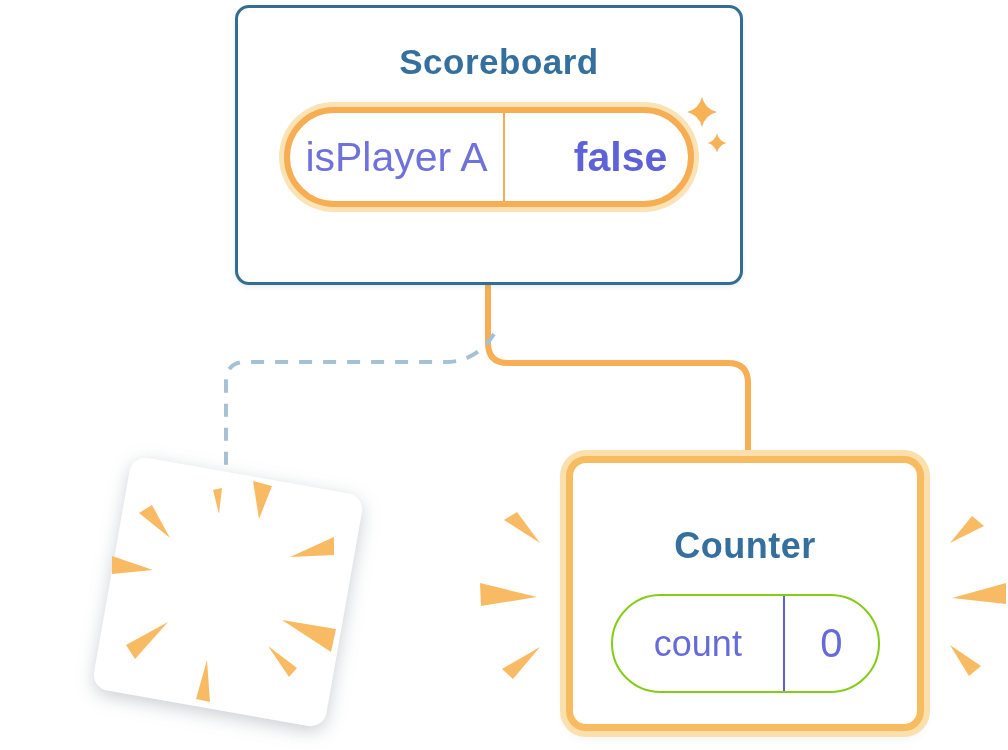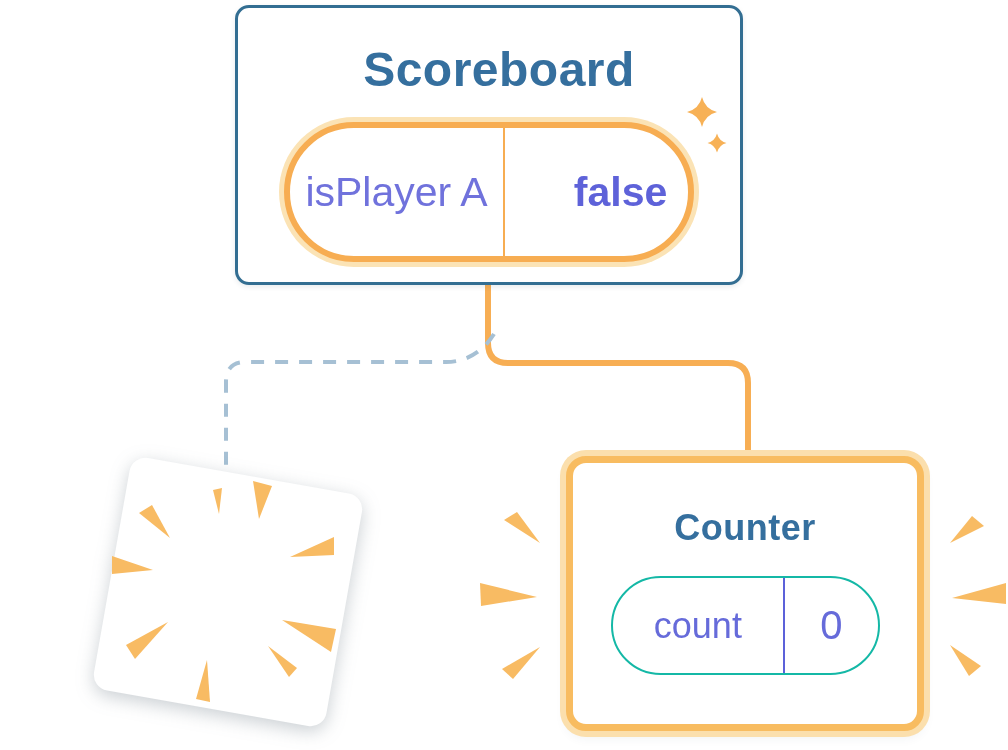--- a/index.html
+++ b/index.html
@@ -15,29 +15,29 @@
   #scoreboard-card {
     left:235px; top:5px; width:508px; height:280px;
     border:3px solid #336E92; border-radius:14px;
     box-shadow:0 2px 5px rgba(40,70,90,0.10);
     z-index:2;
   }
   .card-title {
     text-align:center; font-weight:bold; color:#356F9E;
     letter-spacing:0.5px;
   }
-  #scoreboard-card .card-title { font-size:48px; padding-top:34px;margin-left:20px; }
-  #counter-card .card-title { font-size:36px; padding-top:44px; }
+  #scoreboard-card .card-title { font-size:35px; padding-top:34px;margin-left:20px; }
+  #counter-card .card-title { font-size:36px; padding-top:62px; }
 
   .state-pill {
     background:#ffffff; display:flex; align-items:stretch;
     border-radius:999px; box-sizing:border-box; overflow:hidden;
   }
   #scoreboard-pill {
-    margin:25px auto 0; width:410px; height:140px;
+    margin:25px auto 0; width:410px; height:100px;
     border:6px solid #F7AD52;
     box-shadow:0 0 0 5px #FBE3B5;
   }
   #scoreboard-pill .pill-key {
     flex:1.58; display:flex; align-items:center; justify-content:center;
     font-size:41px; color:#7072DC;
   }
   #scoreboard-pill .pill-divider { width:2px; background:#F7AD52; }
   #scoreboard-pill .pill-value {
     flex:1; display:flex; align-items:center; justify-content:center;
@@ -45,21 +45,21 @@
   }
 
   #counter-card {
     left:566px; top:456px; width:358px; height:275px;
     border:7px solid #F8BC60; border-radius:20px;
     box-shadow:0 0 0 6px #FBDFAD, 0 6px 12px rgba(40,70,90,0.08);
     z-index:2;
   }
   #counter-pill {
     margin:27px auto 12px; width:269px; height:99px;
-    border:2px solid #14b8a6;
+    border:2px solid #84cc16;
   }
   #counter-pill .pill-key {
     flex:1.85; display:flex; align-items:center; justify-content:center;
     font-size:36px; color:#666BDA;
   }
   #counter-pill .pill-divider { width:2px; background:#5C61D9; }
   #counter-pill .pill-value {
     flex:1; display:flex; align-items:center; justify-content:center;
     font-size:40px; color:#666BDA;
   }

